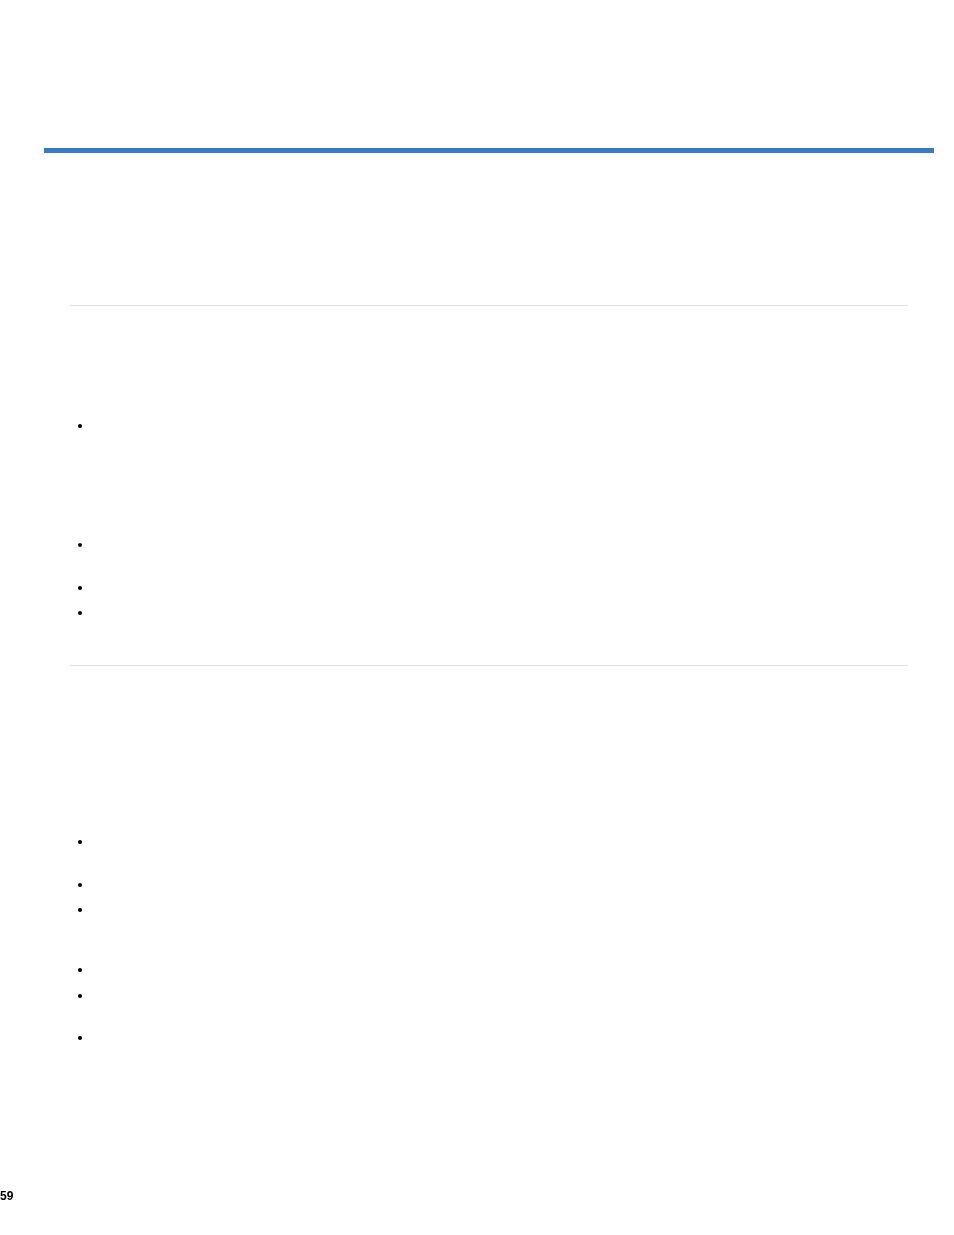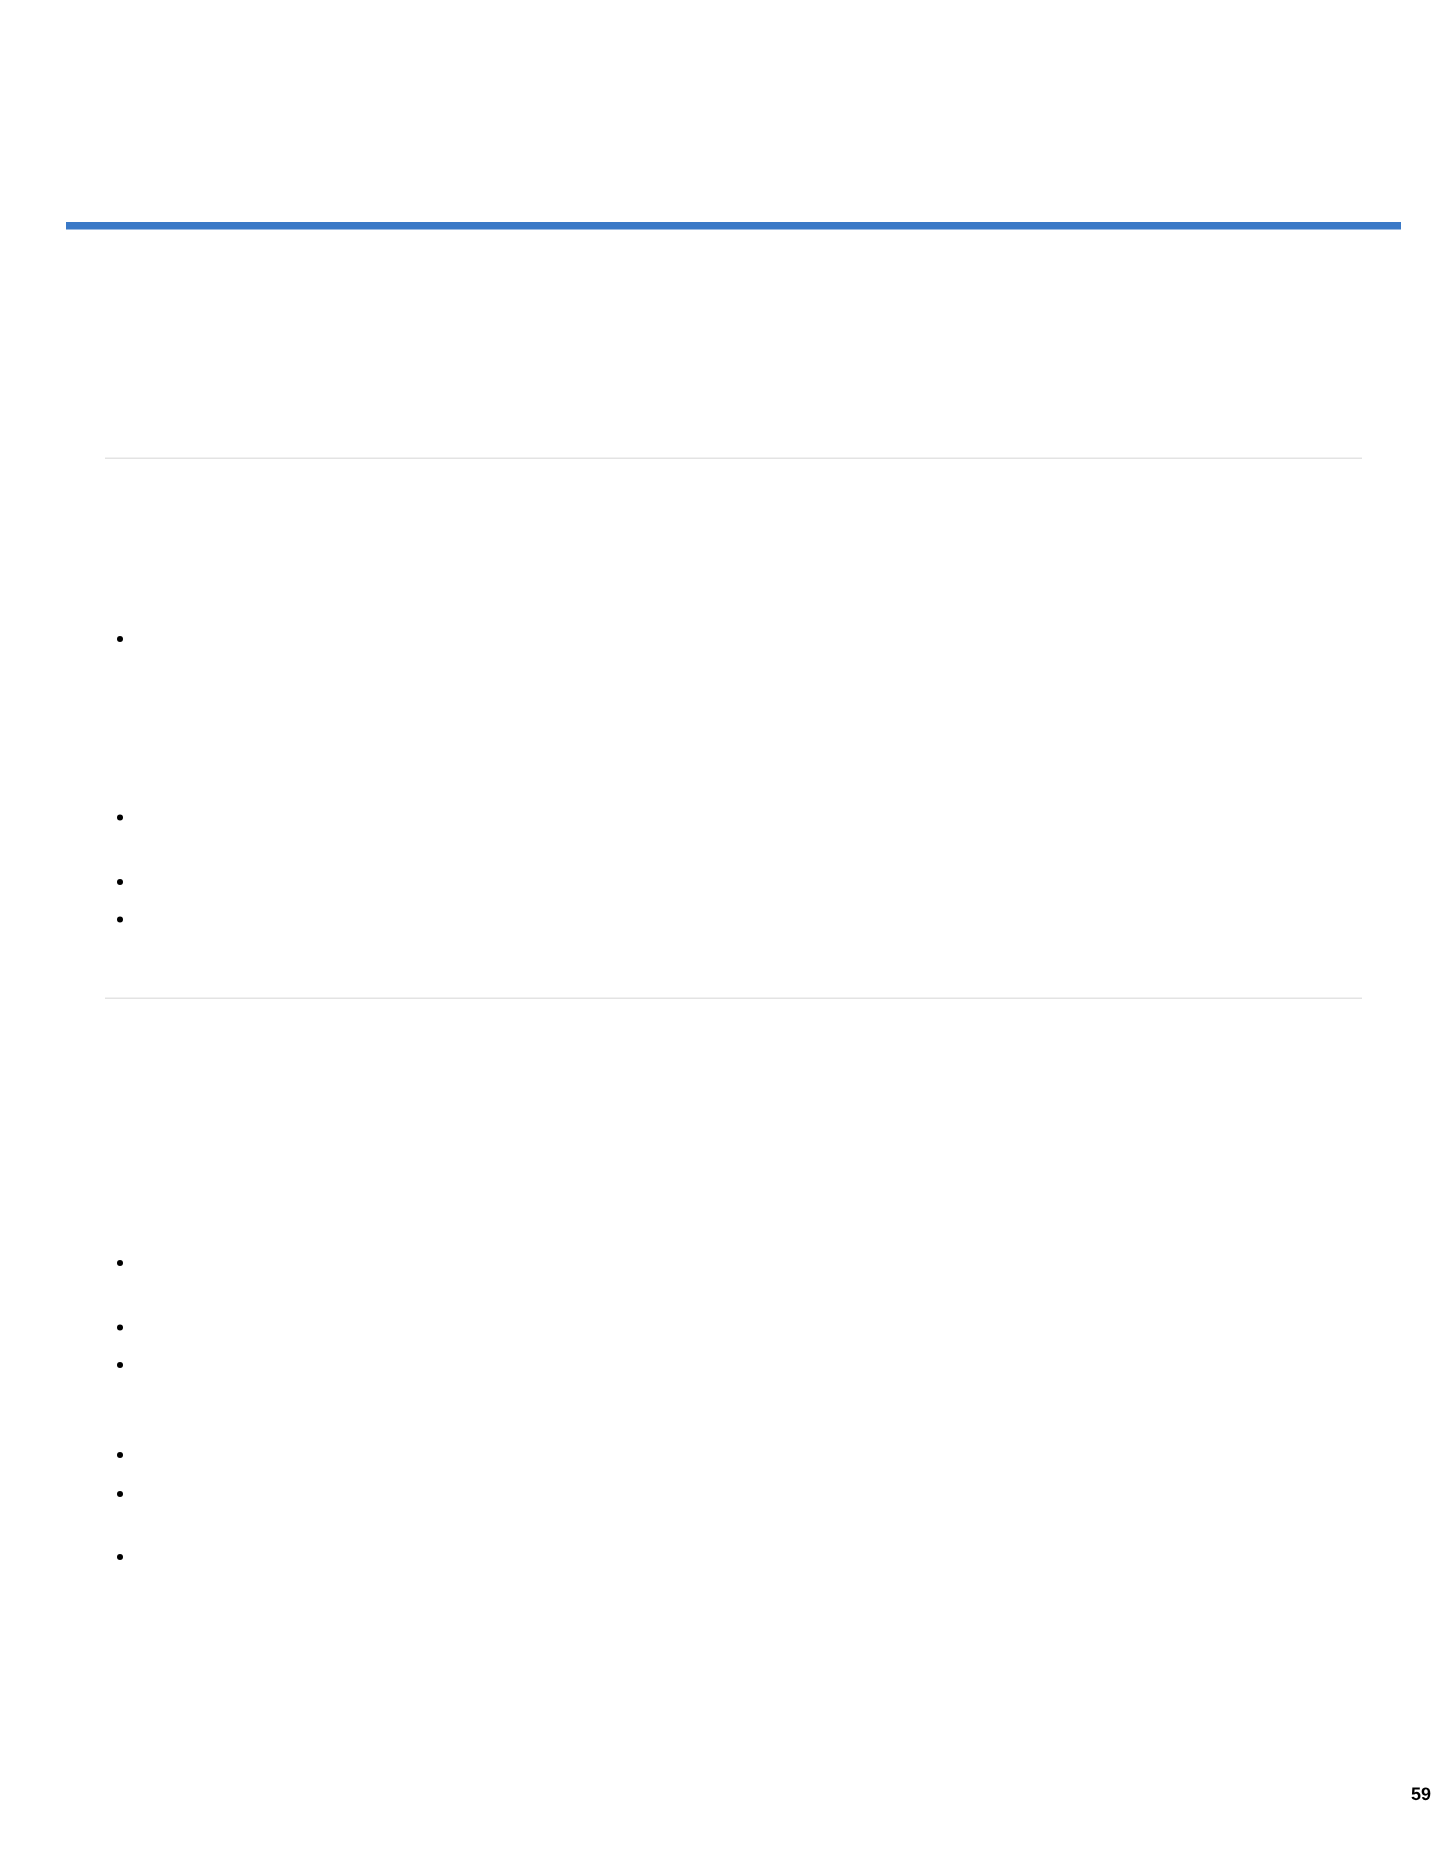--- a/index.html
+++ b/index.html
@@ -30,21 +30,21 @@
     position: absolute;
     height: 1px;
     background: #e3e3e3;
     left: 70px;
     width: 838px;
   }
   .page-number {
     position: absolute;
     bottom: 32px;
     width: 100%;
-    text-align: right;
+    text-align: left;
     font-size: 12px;
     font-weight: 700;
     color: #000;
   }
   .bullet {
     position: absolute;
     width: 4px;
     height: 4px;
     background: #000;
     border-radius: 50%;

